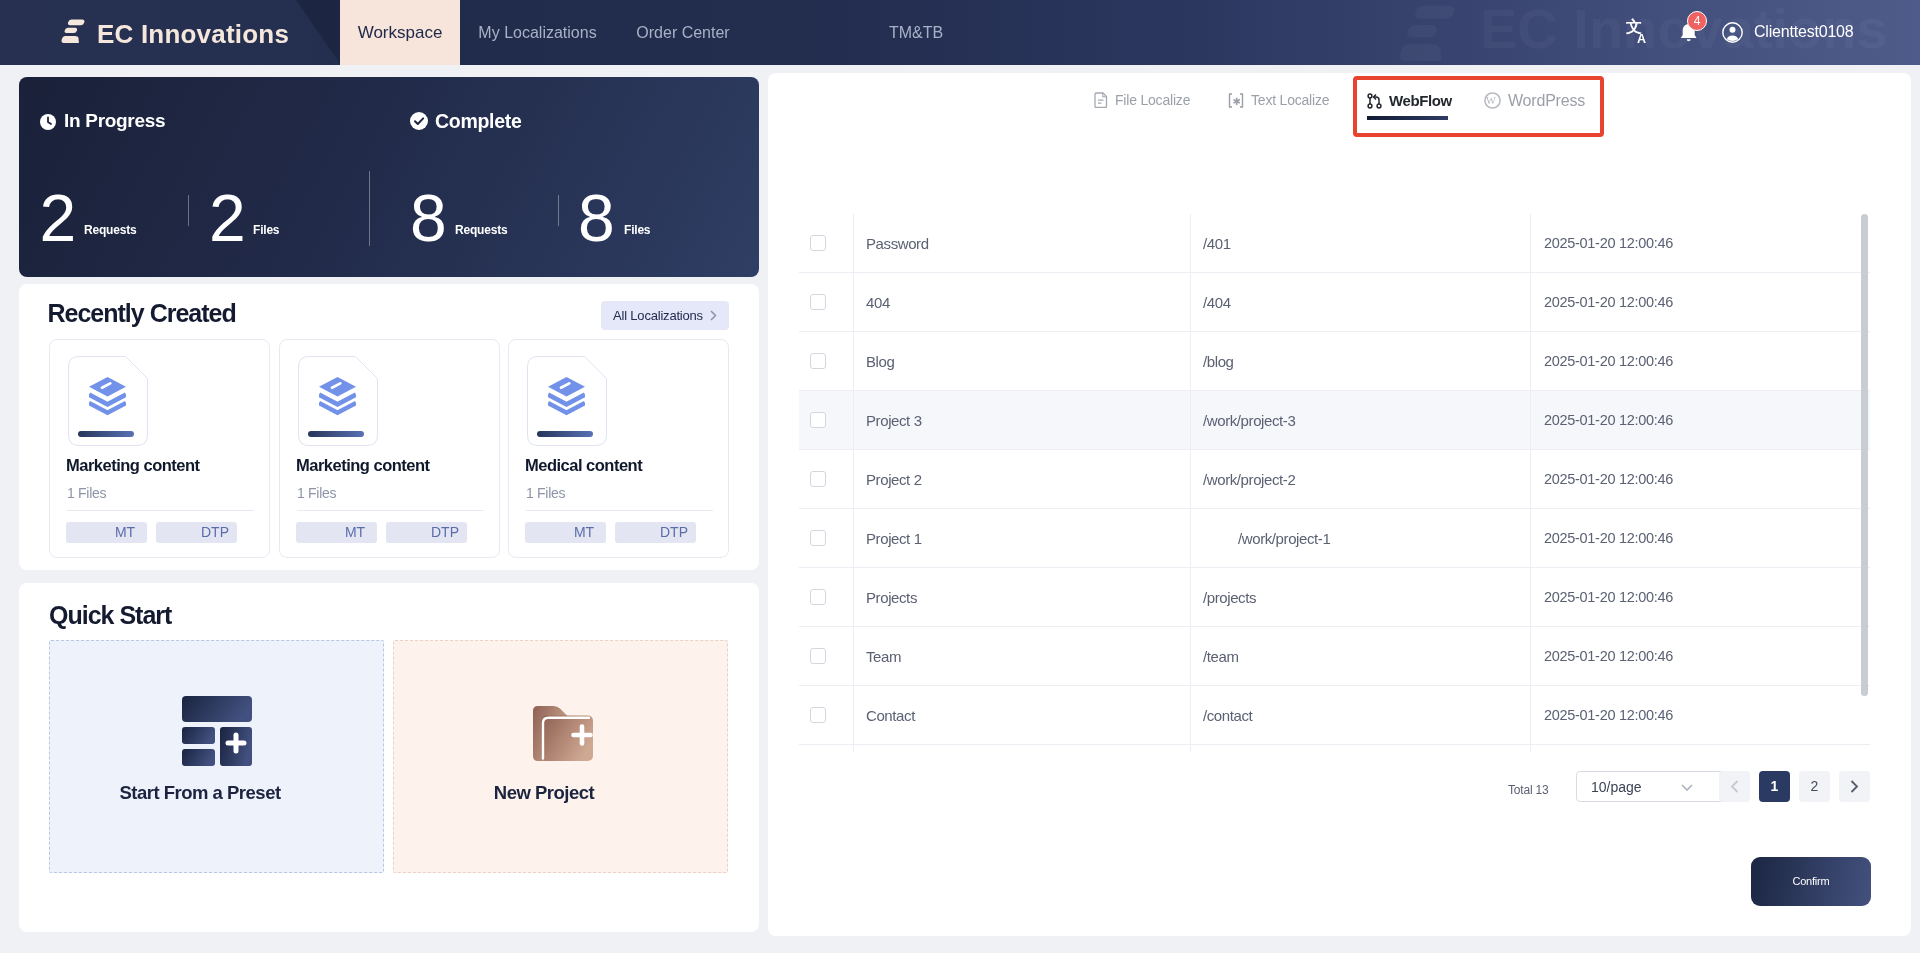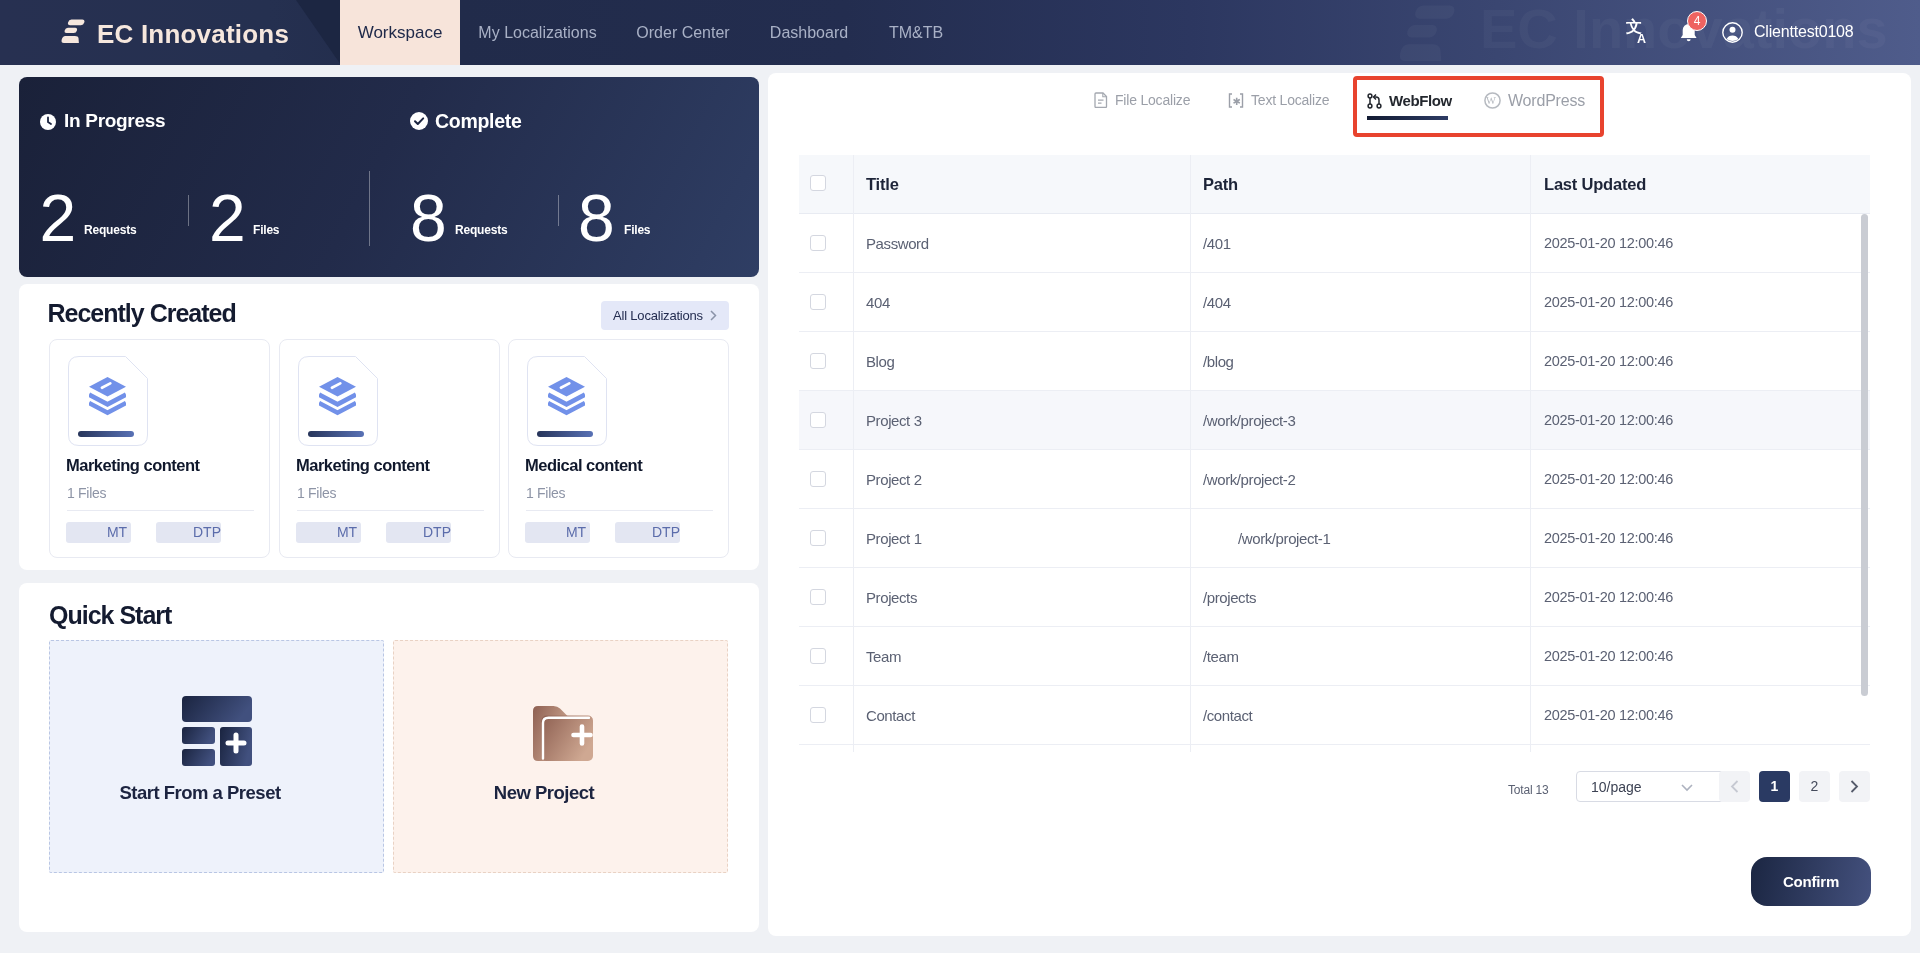--- a/index.html
+++ b/index.html
@@ -38,21 +38,21 @@
 #alloc { position:absolute; left:601px; top:301px; width:128px; height:29px; background:#e4e8f8; border-radius:4px;
   font-size:13px; color:#232c50; text-align:center; line-height:29px; letter-spacing:-0.2px;}
 
 .pcard { position:absolute; top:339px; width:221px; height:219px; border:1px solid #e8eaf2; border-radius:8px; background:#fff; }
 .iconbox { position:absolute; left:18px; top:16px; width:80px; height:90px; }
 .pill { position:absolute; left:10px; top:75px; width:56px; height:6px; border-radius:3px;
   background:linear-gradient(90deg,#27355a,#5871b5); }
 .ctitle { position:absolute; left:16px; top:116px; font-size:16.5px; font-weight:bold; color:#10182c; letter-spacing:-0.5px; }
 .cfiles { position:absolute; left:17px; top:145px; font-size:14px; color:#8d94a6; letter-spacing:-0.3px; }
 .cdiv { position:absolute; left:17px; top:170px; width:187px; height:1px; background:#e8eaf2; }
-.tagbtn { position:absolute; top:182px; width:65px; height:21px; background:#e3e6f2; border-radius:3px;
+.tagbtn { position:absolute; top:182px; width:81px; height:21px; background:#e3e6f2; border-radius:3px;
   font-size:14px; color:#5b6cab; text-align:center; line-height:21px;padding-left:37px; }
 
 .qbox { position:absolute; top:640px; width:335px; height:233px; border-radius:2px; }
 #qbox1 { left:49px; background:#eef2fb; border:1px dashed #b9c6e4; }
 #qbox2 { left:393px; background:#fdf2ec; border:1px dashed #e9d2c4; }
 .qlabel { position:absolute; top:782px; width:302px; text-align:center; font-size:18.5px; font-weight:bold; color:#1c2440; letter-spacing:-0.5px; }
 
 
 #rightpanel { position:absolute; left:768px; top:73px; width:1143px; height:863px; background:#fff; border-radius:8px; }
 .tabitem { position:absolute; top:19px; height:22px; font-size:14px; color:#9b9fa8; letter-spacing:-0.2px; }
@@ -70,22 +70,22 @@
 .ct { position:absolute; top:0; height:59px; line-height:59px; font-size:15px; color:#5b6173; letter-spacing:-0.4px; white-space:nowrap; }
 .ch { font-size:16.5px; font-weight:bold; color:#1d2438; letter-spacing:-0.2px; }
 #sthumb { position:absolute; left:1093px; top:141px; width:7px; height:482px; background:#c9ccd3; border-radius:3.5px; }
 
 
 .pgtext { position:absolute; top:710px; font-size:12px; color:#5b6173; letter-spacing:-0.2px; }
 #psel { position:absolute; left:808px; top:698px; width:148px; height:31px; border:1px solid #d8dbe4; border-radius:4px; background:#fff; }
 #psel .t { position:absolute; left:14px; top:7px; font-size:14px; color:#3d4354; }
 .pbtn { position:absolute; top:698px; width:31px; height:31px; border-radius:4px; background:#f2f3f6; text-align:center; line-height:31px; font-size:14px; color:#454b5c; }
 .pbtn.on { background:#2a3a63; color:#fff; font-weight:bold; }
-#confirm { position:absolute; left:983px; top:784px; width:120px; height:49px; border-radius:16px;
-  background:linear-gradient(100deg,#1b2642,#44517e); color:#fff; font-size:15px; font-weight:bold; text-align:center; line-height:49px; letter-spacing:-0.2px;}
+#confirm { position:absolute; left:983px; top:784px; width:120px; height:49px; border-radius:9px;
+  background:linear-gradient(100deg,#1b2642,#44517e); color:#fff; font-size:11px; font-weight:normal; text-align:center; line-height:49px; letter-spacing:-0.2px;}
 </style>
 </head>
 <body>
 
 <div id="nav">
   <div class="wedge"></div>
   <svg class="abs" style="left:1390px;top:4px;opacity:0.035;" width="72" height="62" viewBox="0 0 25 26">
       <g fill="#fff" transform="skewX(-15) translate(6.2,0)">
         <rect x="2.8" y="0.6" width="16.2" height="5.6" rx="2.6"></rect>
         <rect x="1.6" y="8.8" width="12.2" height="5.2" rx="2.5"></rect>
@@ -97,21 +97,20 @@
     <g fill="#f6e7dd" transform="skewX(-15) translate(6.2,0)">
       <rect x="2.8" y="0.6" width="16.2" height="5.6" rx="2.6"></rect>
       <rect x="1.6" y="8.8" width="12.2" height="5.2" rx="2.5"></rect>
       <path d="M3.6 16.9 h9.6 q3.4 0 4.3 2.4 l1.6 4.6 h-15 q-3.1 0 -3.1 -3.5 q0 -3.5 2.6 -3.5 z"></path>
     </g>
   </svg>
   <div class="logotext">EC Innovations</div>
   <div class="navtab" id="tab-ws">Workspace</div>
   <div class="navtab" id="tab-ml">My Localizations</div>
   <div class="navtab" id="tab-oc">Order Center</div>
-  <div class="navtab" id="tab-db">Dashboard</div>
   <div class="navtab" id="tab-tm">TM&amp;TB</div>
 
   <svg class="navicon" style="left:1626px;top:18px;" width="27" height="25" viewBox="0 0 27 25">
     <g fill="#fff">
       <text x="0" y="14" font-size="16" font-weight="bold" font-family="Liberation Sans">文</text>
       <text x="11" y="24.5" font-size="12.5" font-weight="bold" font-family="Liberation Sans">A</text>
     </g>
   </svg>
 
   <svg class="navicon" style="left:1679px;top:24px;" width="20" height="19" viewBox="0 0 20 19">
@@ -219,29 +218,20 @@
   </div>
   <div class="tabitem" style="left:716px;font-size:16px;">
     <svg class="ticon" width="17" height="17" viewBox="0 0 17 17">
         <circle cx="8.5" cy="8.5" r="7.6" fill="none" stroke="#b6bac0" stroke-width="1.5"></circle>
         <text x="2" y="12.2" font-size="10.5" fill="#b6bac0" font-family="Liberation Serif, serif">W</text>
       </svg>WordPress
   </div>
   <div id="wfunder"></div>
 
   <div id="tbl">
-      <div class="trow thead" style="top:0;">
-        <div class="cb" style="top:20px;"></div>
-        <div class="cline" style="left:53.5px;"></div>
-        <div class="cline" style="left:390.5px;"></div>
-        <div class="cline" style="left:731px;"></div>
-        <div class="ct ch" style="left:67px;">Title</div>
-        <div class="ct ch" style="left:404px;">Path</div>
-        <div class="ct ch" style="left:745px;">Last Updated</div>
-      </div>
       <div class="trow" style="top:59px;">
         <div class="cb"></div>
         <div class="cline" style="left:53.5px;"></div>
         <div class="cline" style="left:390.5px;"></div>
         <div class="cline" style="left:731px;"></div>
         <div class="ct" style="left:67px;text-align:center;">Password</div>
         <div class="ct" style="left:404px;">/401</div>
         <div class="ct" style="left:745px;font-size:14.5px;letter-spacing:-0.3px;">2025-01-20 12:00:46</div>
       </div>
       <div class="trow" style="top:118px;text-align:center;">

